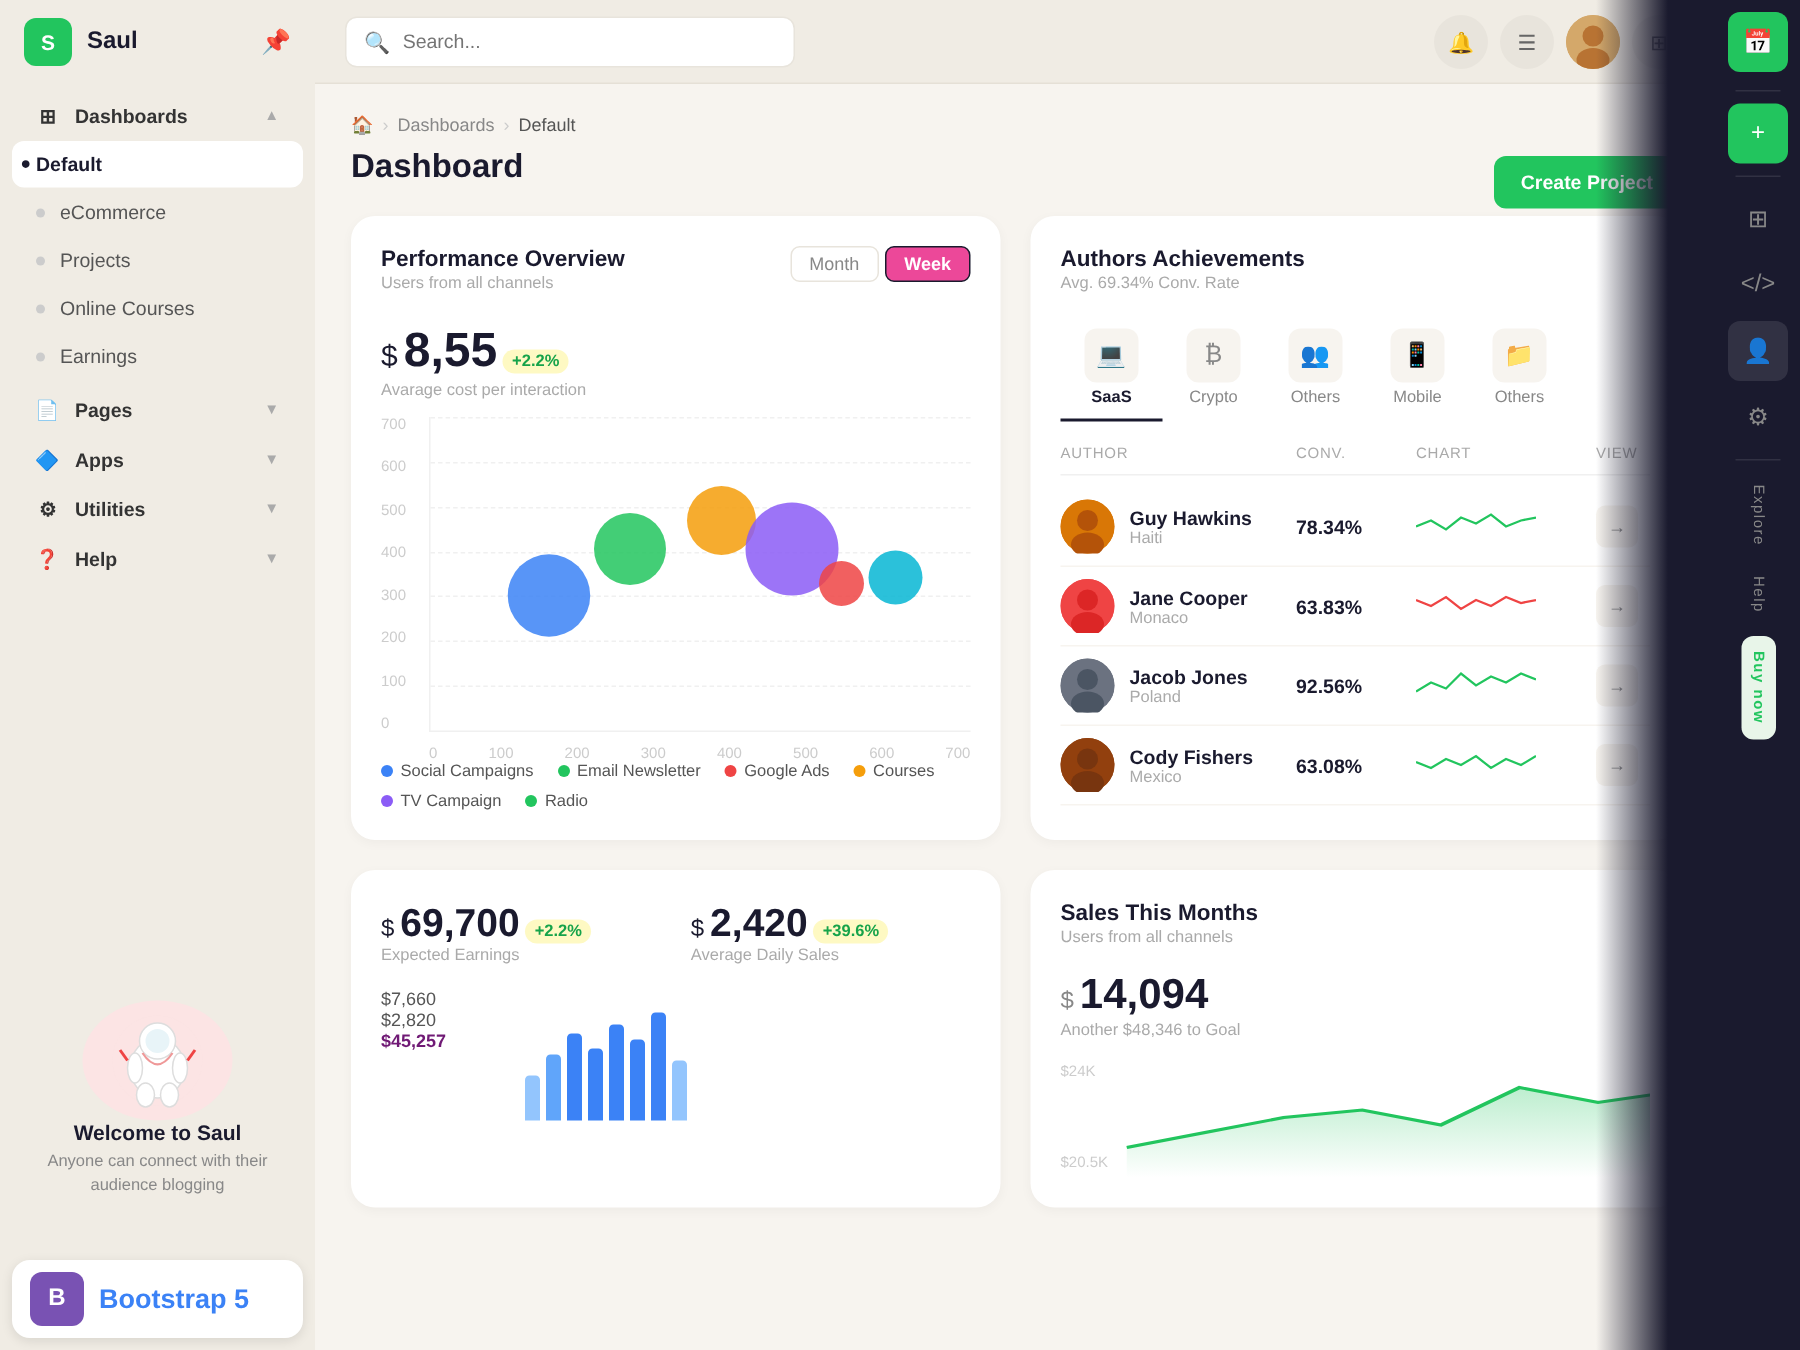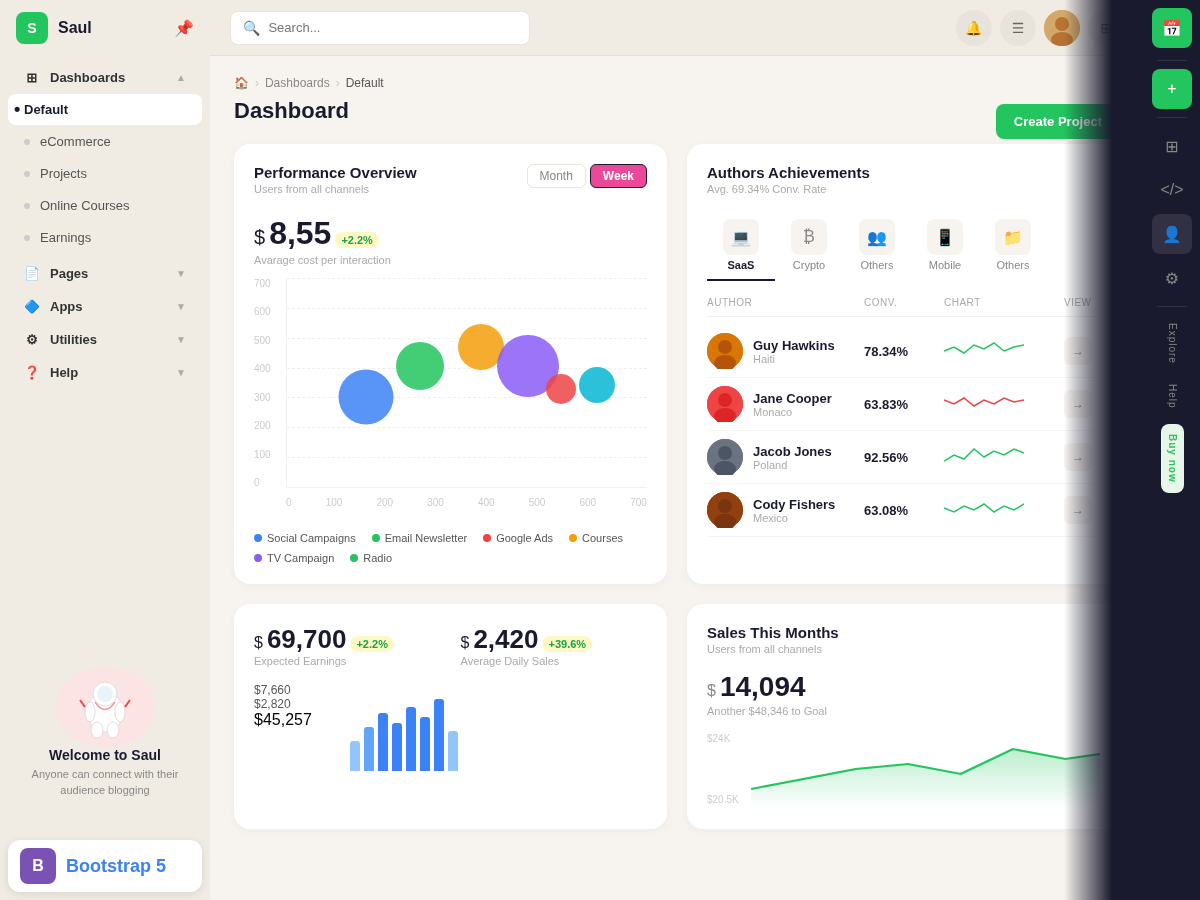--- a/index.html
+++ b/index.html
@@ -133,21 +133,21 @@
       border-bottom: 1px solid #f0f0f0;
     }
     .grid-line {
       position: absolute; left: 0; right: 0; border-top: 1px dashed #f0f0f0;
     }
     .bubble {
       position: absolute; border-radius: 50%; transform: translate(-50%, -50%);
     }
 
     
-    .legend { display: flex; flex-wrap: wrap; gap: 8px 16px; margin-top: 24px; }
+    .legend { display: flex; flex-wrap: wrap; gap: 8px 16px; }
     .legend-item { display: flex; align-items: center; gap: 5px; font-size: 11px; color: #555; }
     .legend-dot { width: 8px; height: 8px; border-radius: 50%; }
 
     
     .author-tabs { display: flex; gap: 0; margin-bottom: 16px; flex-wrap: wrap; }
     .author-tab {
       display: flex; flex-direction: column; align-items: center; gap: 4px;
       padding: 8px 16px; cursor: pointer; border-bottom: 2px solid transparent;
       font-size: 11px; color: #888;
     }
@@ -583,21 +583,21 @@
                 <span>2,420</span>
                 <span class="badge-green">+39.6%</span>
               </div>
               <div class="stat-label">Average Daily Sales</div>
             </div>
           </div>
           <div style="display:flex;gap:16px;margin-top:16px;">
             <div style="flex:0 0 80px;">
               <div style="font-size:12px;color:#555;">$7,660</div>
               <div style="font-size:12px;color:#555;">$2,820</div>
-              <div style="font-size:16px;color:#000000;">$45,257</div>
+              <div style="font-size:12px;color:#701a75;font-weight:bold;">$45,257</div>
             </div>
             <div class="bar-chart-area" style="flex:1;">
               <div class="bar" style="height:38%;background:#93c5fd;"></div>
               <div class="bar" style="height:55%;background:#60a5fa;"></div>
               <div class="bar" style="height:72%;background:#3b82f6;"></div>
               <div class="bar" style="height:60%;background:#3b82f6;"></div>
               <div class="bar" style="height:80%;background:#3b82f6;"></div>
               <div class="bar" style="height:68%;background:#3b82f6;"></div>
               <div class="bar" style="height:90%;background:#3b82f6;"></div>
               <div class="bar" style="height:50%;background:#93c5fd;"></div>

